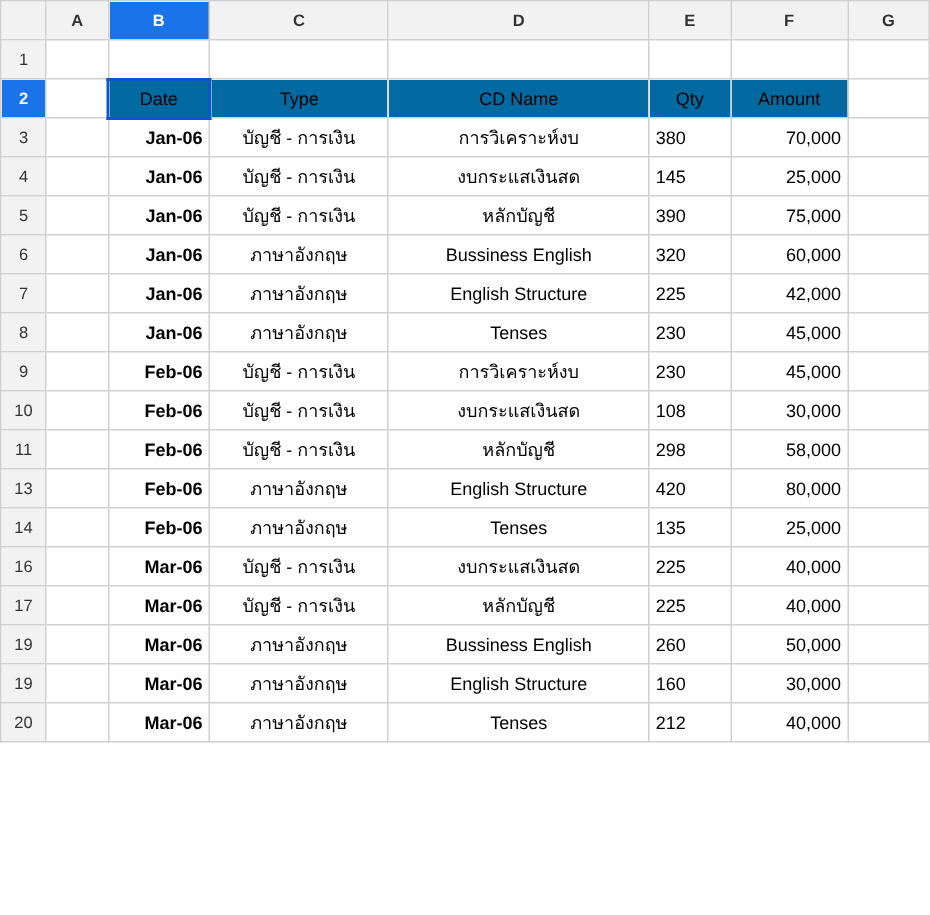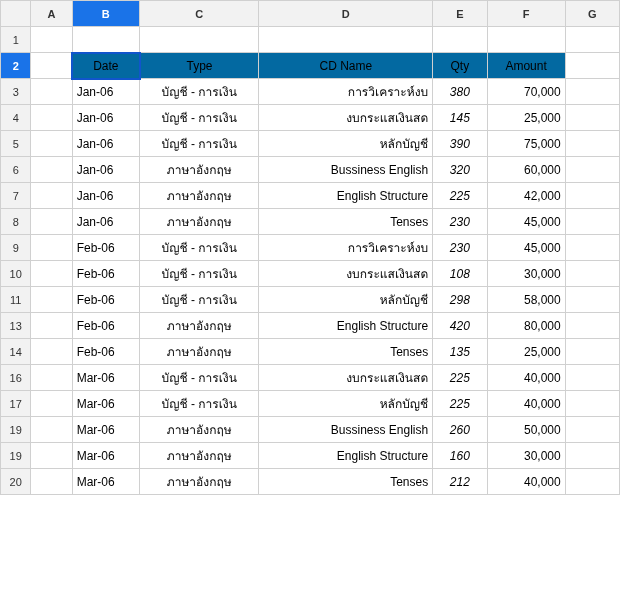--- a/index.html
+++ b/index.html
@@ -57,24 +57,24 @@
       text-align: center;
       font-size: 11px;
       font-weight: bold;
     }
     
     .selected-cell {
       border: 2px solid #1155cc !important;
       font-weight: bold;
     }
     
-    .cell-date { text-align: left; }
+    .cell-date { text-align: right; font-weight: bold; }
     .cell-type { text-align: center; }
-    .cell-name { text-align: right; margin-top: 36px; }
-    .cell-qty  { text-align: center; font-style: italic; }
+    .cell-name { text-align: center; margin-top: 36px; }
+    .cell-qty  { text-align: left; }
     .cell-amt  { text-align: right; }
     
     .col-header {
       text-align: center;
       font-weight: normal;
       background: #0369a1;
       color: #000;
     }
     
     .col-letter-b {

